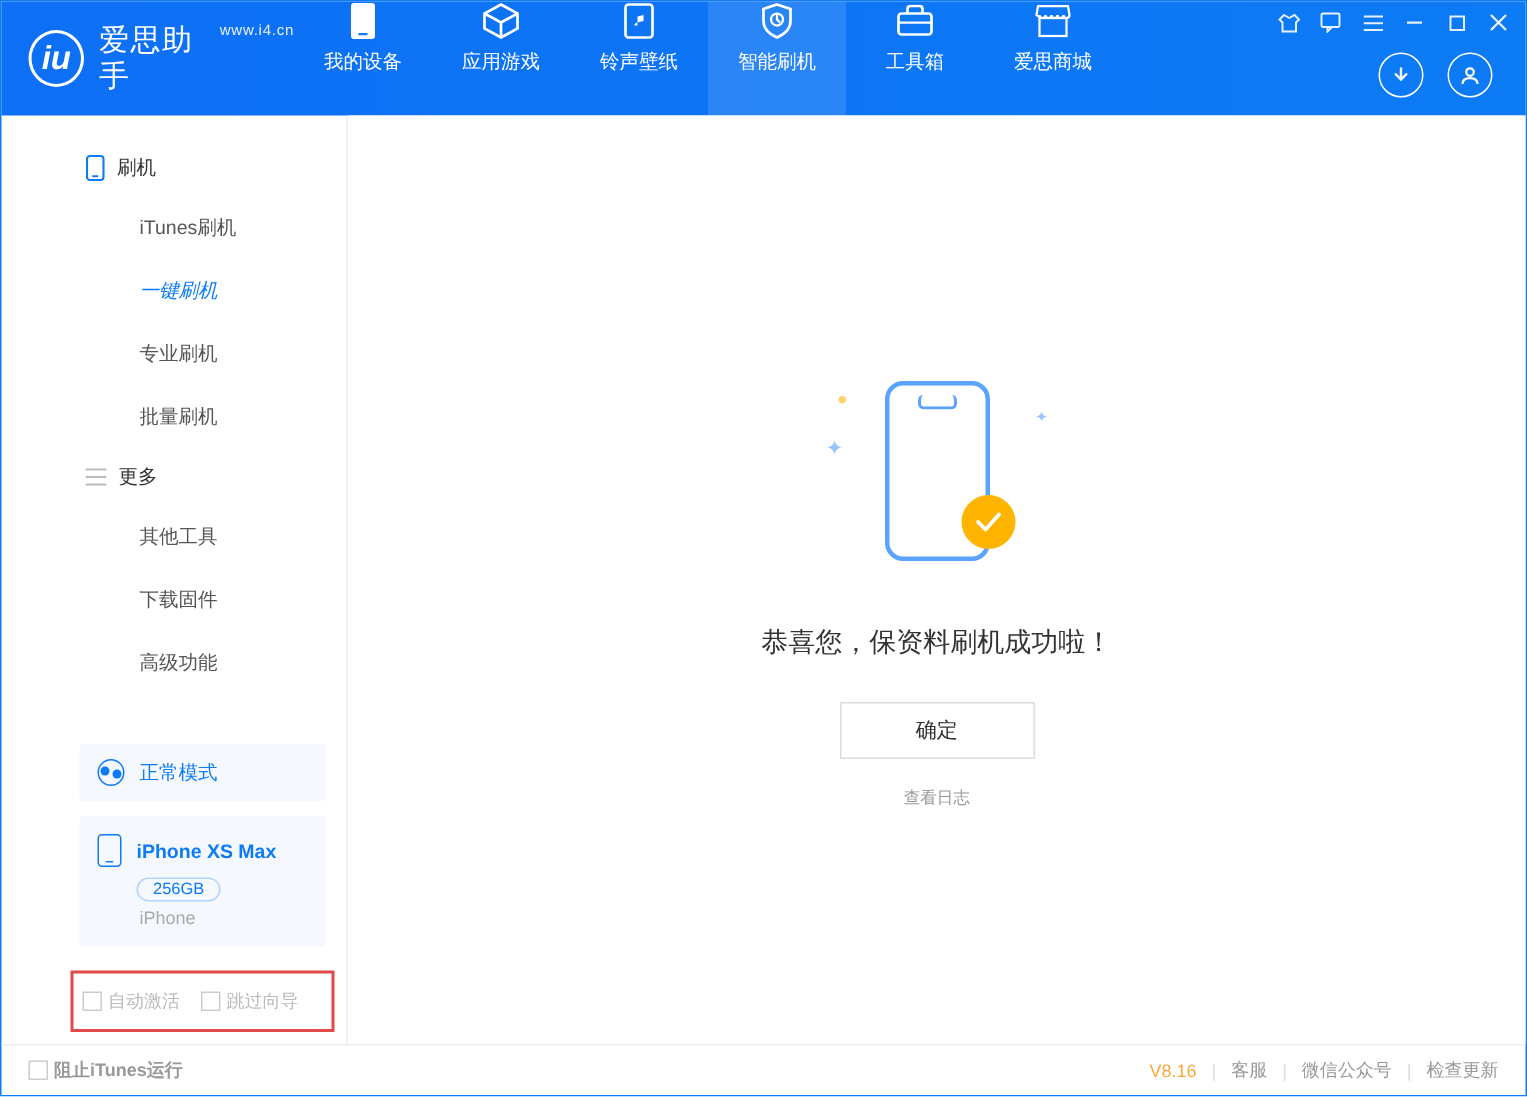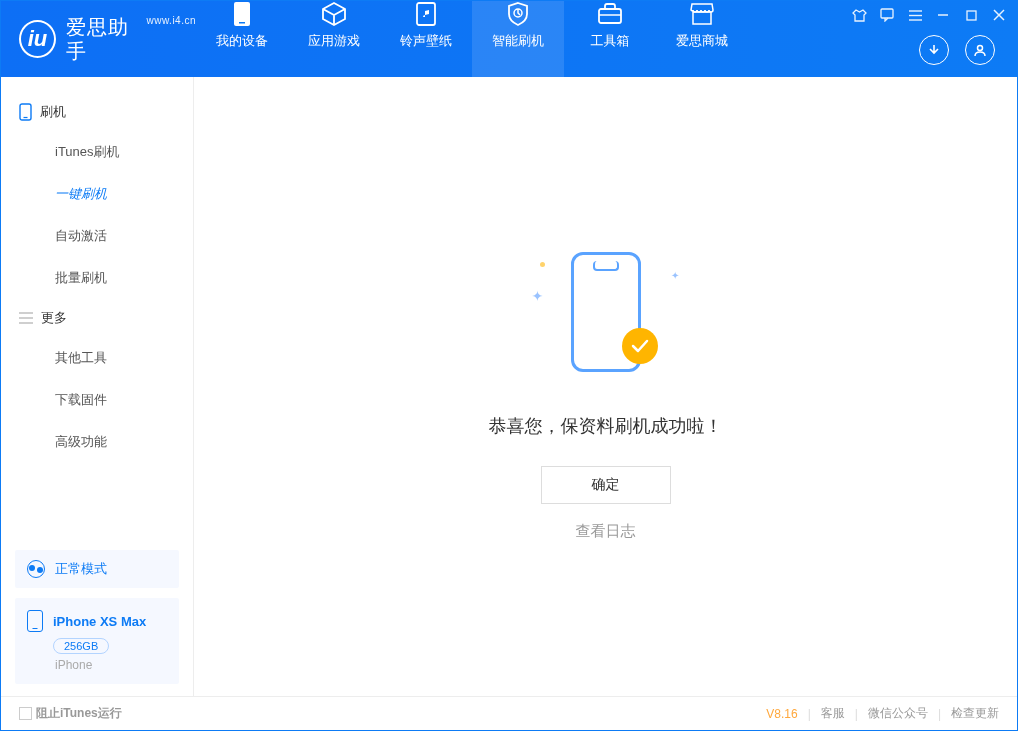--- a/index.html
+++ b/index.html
@@ -19,21 +19,21 @@
 .nav-tab.active { background: rgba(255,255,255,.12); }
 .nav-tab-icon { width: 26px; height: 26px; display: flex; align-items: center; justify-content: center; }
 
 .title-controls { position: absolute; top: 6px; right: 10px; display: flex; gap: 12px; align-items: center; }
 .tc-btn { width: 16px; height: 16px; color: #fff; opacity: .9; cursor: pointer; display: flex; align-items: center; justify-content: center; font-size: 13px; }
 
 .header-right { position: absolute; right: 22px; bottom: 12px; display: flex; gap: 16px; }
 .hr-circle { width: 30px; height: 30px; border: 1.8px solid #fff; border-radius: 50%; display: flex; align-items: center; justify-content: center; cursor: pointer; }
 
 
-.body { flex: 1; display: flex; min-height: 0; }
+.body { flex: 1; display: flex; min-height: 0; padding-left: 38px; }
 
 
 .sidebar { width: 193px; border-right: 1px solid #ededed; display: flex; flex-direction: column; background: #fff; }
 .side-scroll { flex: 1; overflow-y: auto; padding-top: 16px; }
 .side-group-title { display: flex; align-items: center; gap: 8px; padding: 10px 18px; color: #333; font-size: 13px; font-weight: 500; }
 .side-item { padding: 12px 18px 12px 54px; font-size: 13px; color: #555; cursor: pointer; }
 .side-item.active { color: #0d7bf5; font-style: italic; }
 
 .side-footer { padding: 10px 14px 12px; }
 .mode-card { background: #f5f8ff; border-radius: 2px; padding: 10px 12px; display: flex; align-items: center; gap: 10px; margin-bottom: 10px; }
@@ -60,21 +60,21 @@
 .phone-outline::before { content: ""; position: absolute; top: 6px; left: 50%; transform: translateX(-50%); width: 22px; height: 8px; border: 2px solid #5aa3ff; border-radius: 4px; border-top: none; }
 .phone-shadow { position: absolute; right: 40px; top: 20px; width: 64px; height: 112px; border-radius: 12px; background: #e6f0ff; z-index: -1; }
 .check-badge { position: absolute; right: 48px; bottom: 28px; width: 36px; height: 36px; background: #ffb500; border-radius: 50%; display: flex; align-items: center; justify-content: center; color: #fff; font-size: 18px; font-weight: bold; }
 .spark { position: absolute; color: #ffb500; font-size: 14px; }
 .spark.s1 { left: 26px; top: 56px; color: #9ac3ff; }
 .spark.s2 { right: 26px; top: 38px; color: #9ac3ff; font-size: 10px; }
 .spark.s3 { left: 34px; top: 30px; width: 5px; height: 5px; background: #ffd36b; border-radius: 50%; }
 
 .success-msg { font-size: 18px; color: #333; margin-bottom: 28px; }
 .ok-btn { border: 1px solid #ddd; background: #fff; padding: 9px 50px; font-size: 14px; color: #333; cursor: pointer; margin-bottom: 18px; }
-.log-link { color: #999; font-size: 15px; cursor: pointer; font-family: Liberation Serif, serif; }
+.log-link { color: #999; font-size: 11px; cursor: pointer; font-family: Liberation Serif, serif; }
 
 
 .statusbar { height: 34px; border-top: 1px solid #ededed; display: flex; align-items: center; padding: 0 18px; font-size: 12px; color: #999; }
 .status-left { display: flex; align-items: flex-start; gap: 6px; font-weight: bold; }
 .status-right { margin-left: auto; display: flex; align-items: center; gap: 10px; }
 .status-right .divider { color: #ddd; }
 .status-link { cursor: pointer; }
 .version { color: #ffa83d; }
 
 svg { display: block; }
@@ -210,21 +210,21 @@
       <div class="side-scroll">
         <div class="side-group-title">
           <svg width="13" height="18" viewBox="0 0 13 18">
               <rect x="1" y="1" width="11" height="16" rx="2" fill="none" stroke="#0d7bf5" stroke-width="1.4"></rect>
               <line x1="4.5" y1="14.5" x2="8.5" y2="14.5" stroke="#0d7bf5" stroke-width="1.2"></line>
             </svg>
           <span>刷机</span>
         </div>
         <div class="side-item">iTunes刷机</div>
         <div class="side-item active">一键刷机</div>
-        <div class="side-item">自动激活</div>
+        <div class="side-item">专业刷机</div>
         <div class="side-item">批量刷机</div>
 
         <div class="side-group-title">
           <svg width="14" height="12" viewBox="0 0 14 12">
               <line x1="0" y1="1" x2="14" y2="1" stroke="#bbb" stroke-width="1.4"></line>
               <line x1="0" y1="6" x2="14" y2="6" stroke="#bbb" stroke-width="1.4"></line>
               <line x1="0" y1="11" x2="14" y2="11" stroke="#bbb" stroke-width="1.4"></line>
             </svg>
           <span>更多</span>
         </div>
@@ -241,20 +241,24 @@
         <div class="device-card">
           <div class="device-row">
             <span class="device-icon"></span>
             <span class="device-name">iPhone XS Max</span>
           </div>
           <span class="device-storage">256GB</span>
           <div class="device-type">iPhone</div>
         </div>
       </div>
 
+      <div class="side-opts">
+        <label><span class="chk"></span><span>自动激活</span></label>
+        <label><span class="chk"></span><span>跳过向导</span></label>
+      </div>
     </div>
 
     <div class="main">
       <div class="illustration">
         <div class="phone-shadow"></div>
         <div class="phone-outline"></div>
         <div class="check-badge">
           <svg width="18" height="14" viewBox="0 0 18 14">
               <path d="M2 7 L7 12 L16 2" fill="none" stroke="#fff" stroke-width="2.5" stroke-linecap="round" stroke-linejoin="round"></path>
             </svg>

